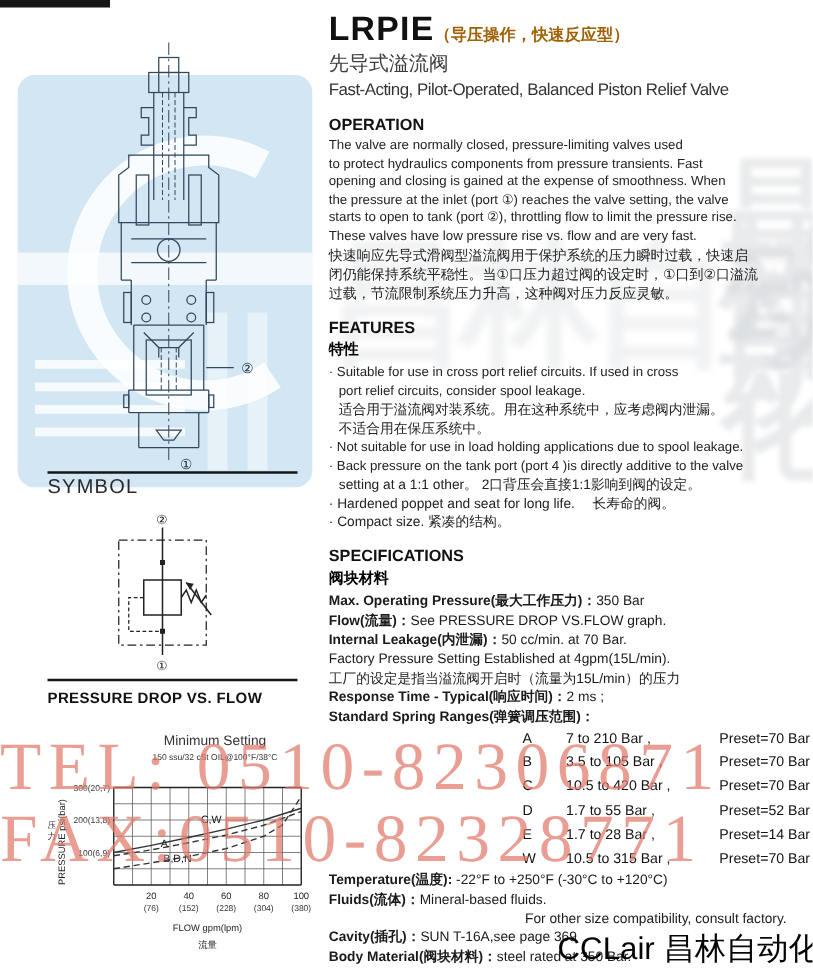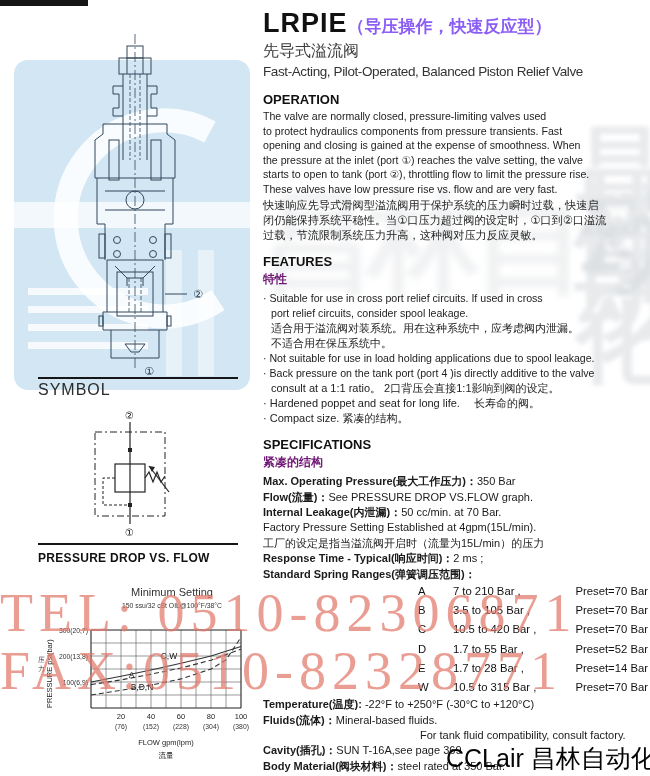--- a/index.html
+++ b/index.html
@@ -25,26 +25,26 @@
   .cs2{font-size:7.5px;fill:#222;}
   .cl{font-size:8.5px;fill:#111;}
   .g{stroke:#555;stroke-width:.6;}
   .ga{stroke:#222;stroke-width:1.1;}
   .curve{stroke:#333;stroke-width:1.1;fill:none;}
 
   
   .right-col{left:263px;top:8px;width:385px;z-index:2;}
   .t1{margin:0 0 2px 0;}
   .t1 .model{font-size:27px;font-weight:bold;color:#111;letter-spacing:1px;}
-  .t1 .paren{font-size:17px;font-weight:bold;color:#8b5cf6;}
+  .t1 .paren{font-size:13px;font-weight:bold;color:#a16207;}
   .t2{font-size:16px;color:#3d3d3d;margin:1px 0 2px 0;}
   .t3{font-size:13.5px;color:#333;letter-spacing:-.4px;margin-bottom:13px;white-space:pre;}
   .sec-h{font-size:13px;font-weight:bold;color:#111;margin:0 0 2px 0;}
   .sec-h.mt{margin-top:11px;}
-  .sec-hzh{font-size:12px;font-weight:bold;color:#701a75;margin:0 0 3px 0;}
+  .sec-hzh{font-size:12px;font-weight:bold;color:#000000;margin:0 0 3px 0;}
   .para{font-size:10.6px;line-height:14.6px;color:#222;white-space:pre;}
   .para.zh{font-size:11.2px;line-height:15.2px;margin-top:1px;}
   .feat{margin:0;}
   .fl{font-size:10.6px;line-height:15px;color:#222;white-space:pre;}
   .fl.zh{font-size:11px;}
   .fl.cont{padding-left:8px;}
   .spec-line{font-size:11px;line-height:15.4px;color:#1a1a1a;white-space:pre;}
   .spec-line b{font-weight:bold;}
   .spec-line.ind2{padding-left:157px;}
   .spring-table{margin-left:155px;}
@@ -246,53 +246,53 @@
         <div class="fl">· Suitable for use in cross port relief circuits. If used in cross</div>
         <div class="fl cont">port relief circuits, consider spool leakage.</div>
         <div class="fl cont zh">适合用于溢流阀对装系统。用在这种系统中，应考虑阀内泄漏。</div>
       </div>
       <div class="feat">
         <div class="fl cont zh">不适合用在保压系统中。</div>
         <div class="fl">· Not suitable for use in load holding applications due to spool leakage.</div>
       </div>
       <div class="feat">
         <div class="fl">· Back pressure on the tank port (port 4 )is directly additive to the valve</div>
-        <div class="fl cont zh">consult at a 1:1 ratio。 2口背压会直接1:1影响到阀的设定。</div>
+        <div class="fl cont zh">setting at a 1:1 other。 2口背压会直接1:1影响到阀的设定。</div>
       </div>
       <div class="feat">
         <div class="fl zh">· Hardened poppet and seat for long life.　 长寿命的阀。</div>
       </div>
       <div class="feat">
         <div class="fl zh">· Compact size. 紧凑的结构。</div>
       </div>
     </div>
 
   <div class="sec-h mt">SPECIFICATIONS</div>
-  <div class="sec-hzh">紧凑的结构</div>
+  <div class="sec-hzh">阀块材料</div>
   <div id="spec-top">
       <div class="spec-line"><b>Max. Operating Pressure(最大工作压力)：</b>350 Bar</div>
       <div class="spec-line"><b>Flow(流量)：</b>See PRESSURE DROP VS.FLOW graph.</div>
       <div class="spec-line"><b>Internal Leakage(内泄漏)：</b>50 cc/min. at 70 Bar.</div>
       <div class="spec-line">Factory Pressure Setting Established at 4gpm(15L/min).</div>
       <div class="spec-line">工厂的设定是指当溢流阀开启时（流量为15L/min）的压力</div>
       <div class="spec-line"><b>Response Time - Typical(响应时间)：</b>2 ms ;</div>
       <div class="spec-line"><b>Standard Spring Ranges(弹簧调压范围)：</b></div>
     </div>
   <div id="spring-table" class="spring-table">
       <div class="spring-row"><span class="c0">A</span><span class="c1">7 to 210 Bar ,</span><span class="c2">Preset=70 Bar</span></div>
       <div class="spring-row"><span class="c0">B</span><span class="c1">3.5 to 105 Bar ,</span><span class="c2">Preset=70 Bar</span></div>
       <div class="spring-row"><span class="c0">C</span><span class="c1">10.5 to 420 Bar ,</span><span class="c2">Preset=70 Bar</span></div>
       <div class="spring-row"><span class="c0">D</span><span class="c1">1.7 to 55 Bar ,</span><span class="c2">Preset=52 Bar</span></div>
       <div class="spring-row"><span class="c0">E</span><span class="c1">1.7 to 28 Bar ,</span><span class="c2">Preset=14 Bar</span></div>
       <div class="spring-row"><span class="c0">W</span><span class="c1">10.5 to 315 Bar ,</span><span class="c2">Preset=70 Bar</span></div>
     </div>
   <div id="spec-bottom">
       <div class="spec-line"><b>Temperature(温度): </b>-22°F to +250°F (-30°C to +120°C)</div>
       <div class="spec-line"><b>Fluids(流体)：</b>Mineral-based fluids.</div>
-      <div class="spec-line ind2">For tank fluid compatibility, consult factory.</div>
+      <div class="spec-line ind2">For other size compatibility, consult factory.</div>
       <div class="spec-line"><b>Cavity(插孔)：</b>SUN T-16A,see page 369</div>
       <div class="spec-line"><b>Body Material(阀块材料)：</b>steel rated at 350 Bar.</div>
     </div>
 </div>
 
 <div class="abs wm-red wm-tel">TEL: 0510-82306871</div>
 <div class="abs wm-red wm-fax">FAX:0510-82328771</div>
 <div class="abs wm-cclair">CCLair 昌林自动化</div>
 
 </body></html>

